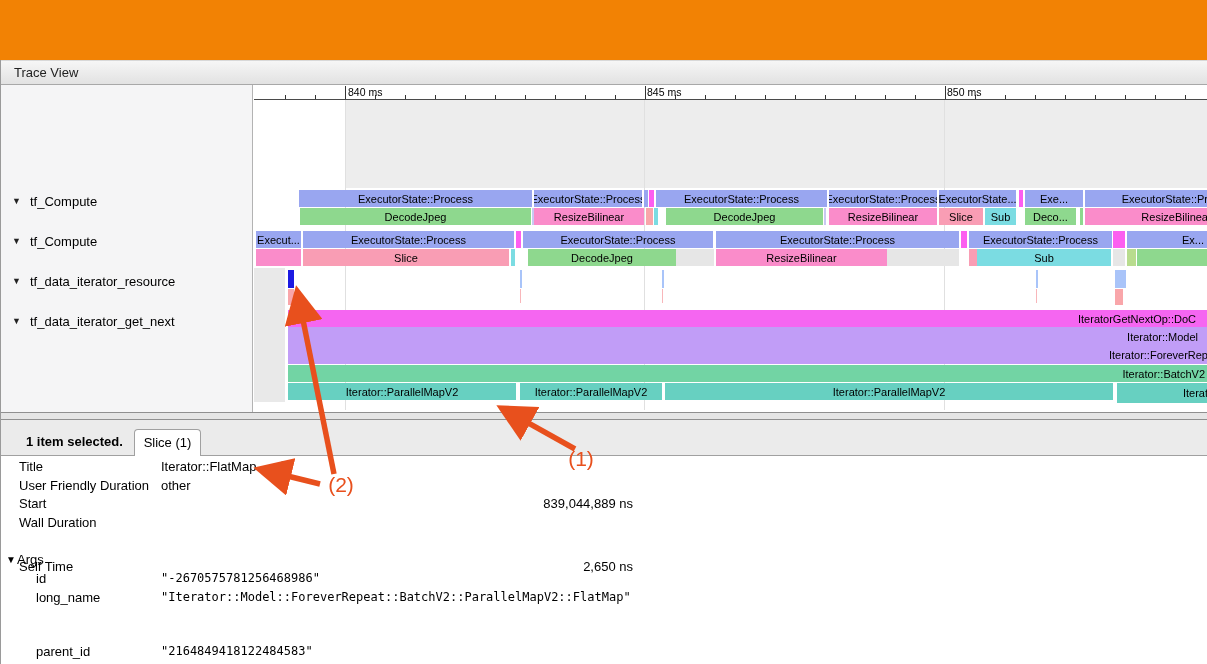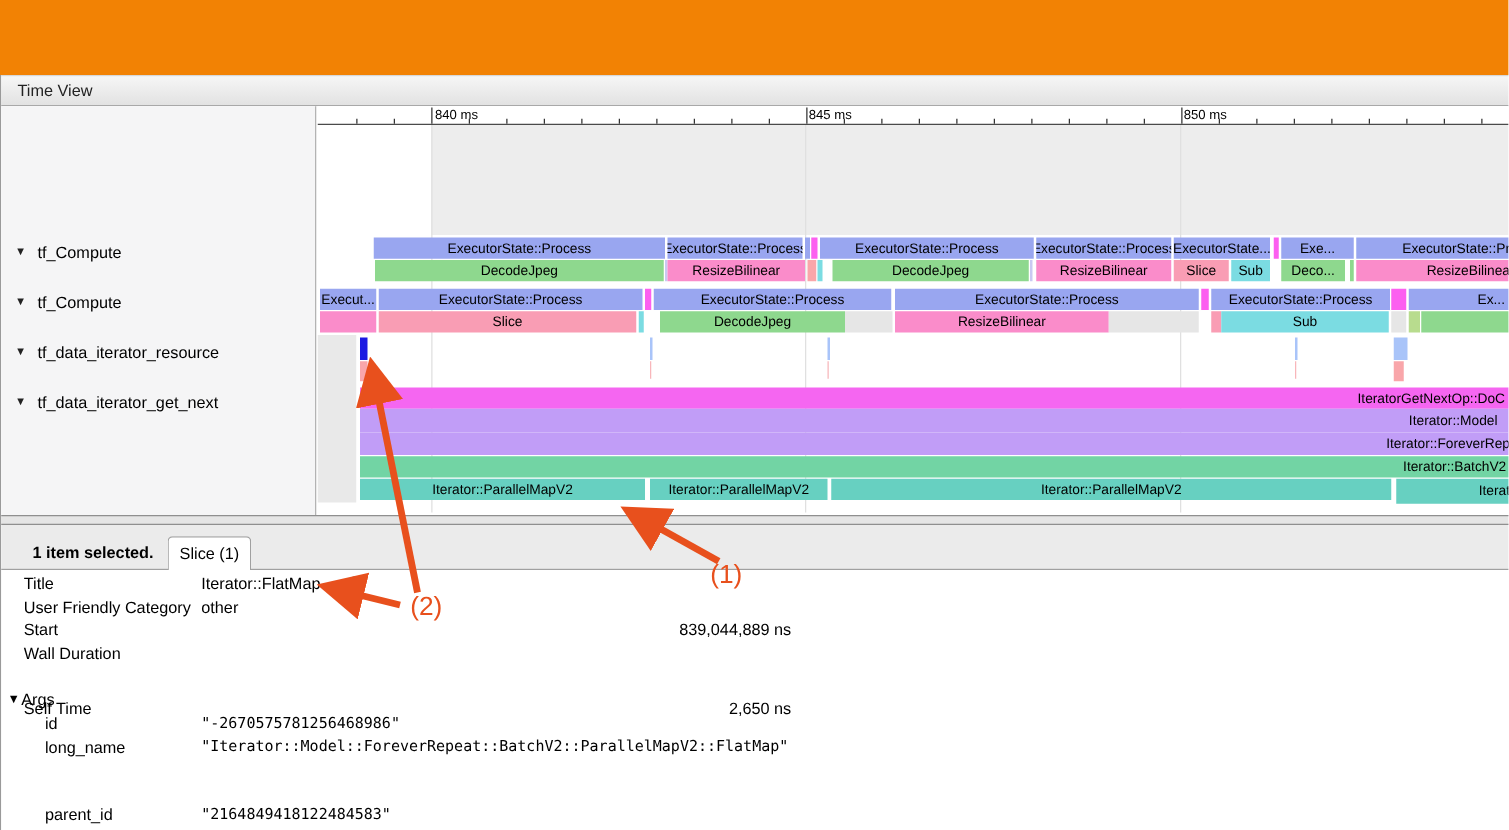--- a/index.html
+++ b/index.html
@@ -45,21 +45,21 @@
   .ann-text{font-size:21px;font-family:"Liberation Sans",sans-serif;}
 </style>
 </head>
 <body>
 
 <div id="app">
   <div id="orange-bar" class="abs" style="background: rgb(242, 130, 4);"></div>
   <div id="left-edge" class="abs"></div>
 
   <div id="tv-header" class="abs">
-    <span>Time View</span>
+    <span>Trace View</span>
   </div>
 
   <div id="tv-body" class="abs">
     <div id="label-panel" class="abs">
         <div class="track-row" style="top: 108px;">
           <span class="tri">▼</span>
           <span>tf_Compute</span>
         </div>
         <div class="track-row" style="top: 148px;">
           <span class="tri">▼</span>
@@ -217,21 +217,21 @@
           <div class="bar" style="left: 34px; top: 185px; width: 6px; height: 18px; background: rgb(28, 26, 226);"></div>
           <div class="bar" style="left: 266px; top: 185px; width: 2px; height: 18px; background: rgb(169, 196, 249);"></div>
           <div class="bar" style="left: 408px; top: 185px; width: 2px; height: 18px; background: rgb(169, 196, 249);"></div>
           <div class="bar" style="left: 782px; top: 185px; width: 2px; height: 18px; background: rgb(169, 196, 249);"></div>
           <div class="bar" style="left: 861px; top: 185px; width: 11px; height: 18px; background: rgb(169, 196, 249);"></div>
           <div class="bar" style="left: 34px; top: 204px; width: 6px; height: 16px; background: rgb(249, 166, 170);"></div>
           <div class="bar" style="left: 266px; top: 204px; width: 1px; height: 14px; background: rgb(248, 182, 186);"></div>
           <div class="bar" style="left: 408px; top: 204px; width: 1px; height: 14px; background: rgb(248, 182, 186);"></div>
           <div class="bar" style="left: 782px; top: 204px; width: 1px; height: 14px; background: rgb(248, 182, 186);"></div>
           <div class="bar" style="left: 861px; top: 204px; width: 8px; height: 16px; background: rgb(249, 166, 170);"></div>
-          <div class="bar" style="left: 34px; top: 225px; width: 920px; height: 17px; background: rgb(245, 102, 241); justify-content: flex-end; padding-right: 4px;">
+          <div class="bar" style="left: 34px; top: 225px; width: 920px; height: 17px; background: rgb(245, 102, 241); justify-content: flex-end; padding-right: 12px;">
             <span>IteratorGetNextOp::DoC</span>
           </div>
           <div class="bar" style="left: 34px; top: 242px; width: 920px; height: 19px; background: rgb(193, 157, 247); justify-content: flex-end; padding-right: 10px;">
             <span>Iterator::Model</span>
           </div>
           <div class="bar" style="left: 34px; top: 261px; width: 920px; height: 18px; background: rgb(193, 157, 247); justify-content: flex-end; padding-right: 0px;">
             <span>Iterator::ForeverRep</span>
           </div>
           <div class="bar" style="left: 34px; top: 280px; width: 920px; height: 17px; background: rgb(114, 212, 164); justify-content: flex-end; padding-right: 3px;">
             <span>Iterator::BatchV2</span>
@@ -262,21 +262,21 @@
     <div id="detail-rows">
         <div class="drow" style="top: 39px;">
           <span class="dlabel" style="left: 18px;">Title</span>
           <span class="dvalue">Iterator::FlatMap</span>
           <span style="position: absolute; left: 277px; top: 1px;"><svg width="15" height="15" viewBox="0 0 15 15">
               <circle cx="6" cy="6" r="4.3" fill="none" stroke="#555" stroke-width="1.4"></circle>
               <line x1="9.4" y1="9.4" x2="13" y2="13" stroke="#555" stroke-width="2"></line>
             </svg></span>
         </div>
         <div class="drow" style="top: 58px;">
-          <span class="dlabel" style="left: 18px;">User Friendly Category</span>
+          <span class="dlabel" style="left: 18px;">User Friendly Duration</span>
           <span class="dvalue">other</span>
         </div>
         <div class="drow" style="top: 76px;">
           <span class="dlabel" style="left: 18px;">Start</span>
           <span class="dvalue right">839,044,889 ns</span>
         </div>
         <div class="drow" style="top: 95px;">
           <span class="dlabel" style="left: 18px;">Wall Duration</span>
         </div>
         <div class="drow" style="top: 114px; margin-top: 25px;">

